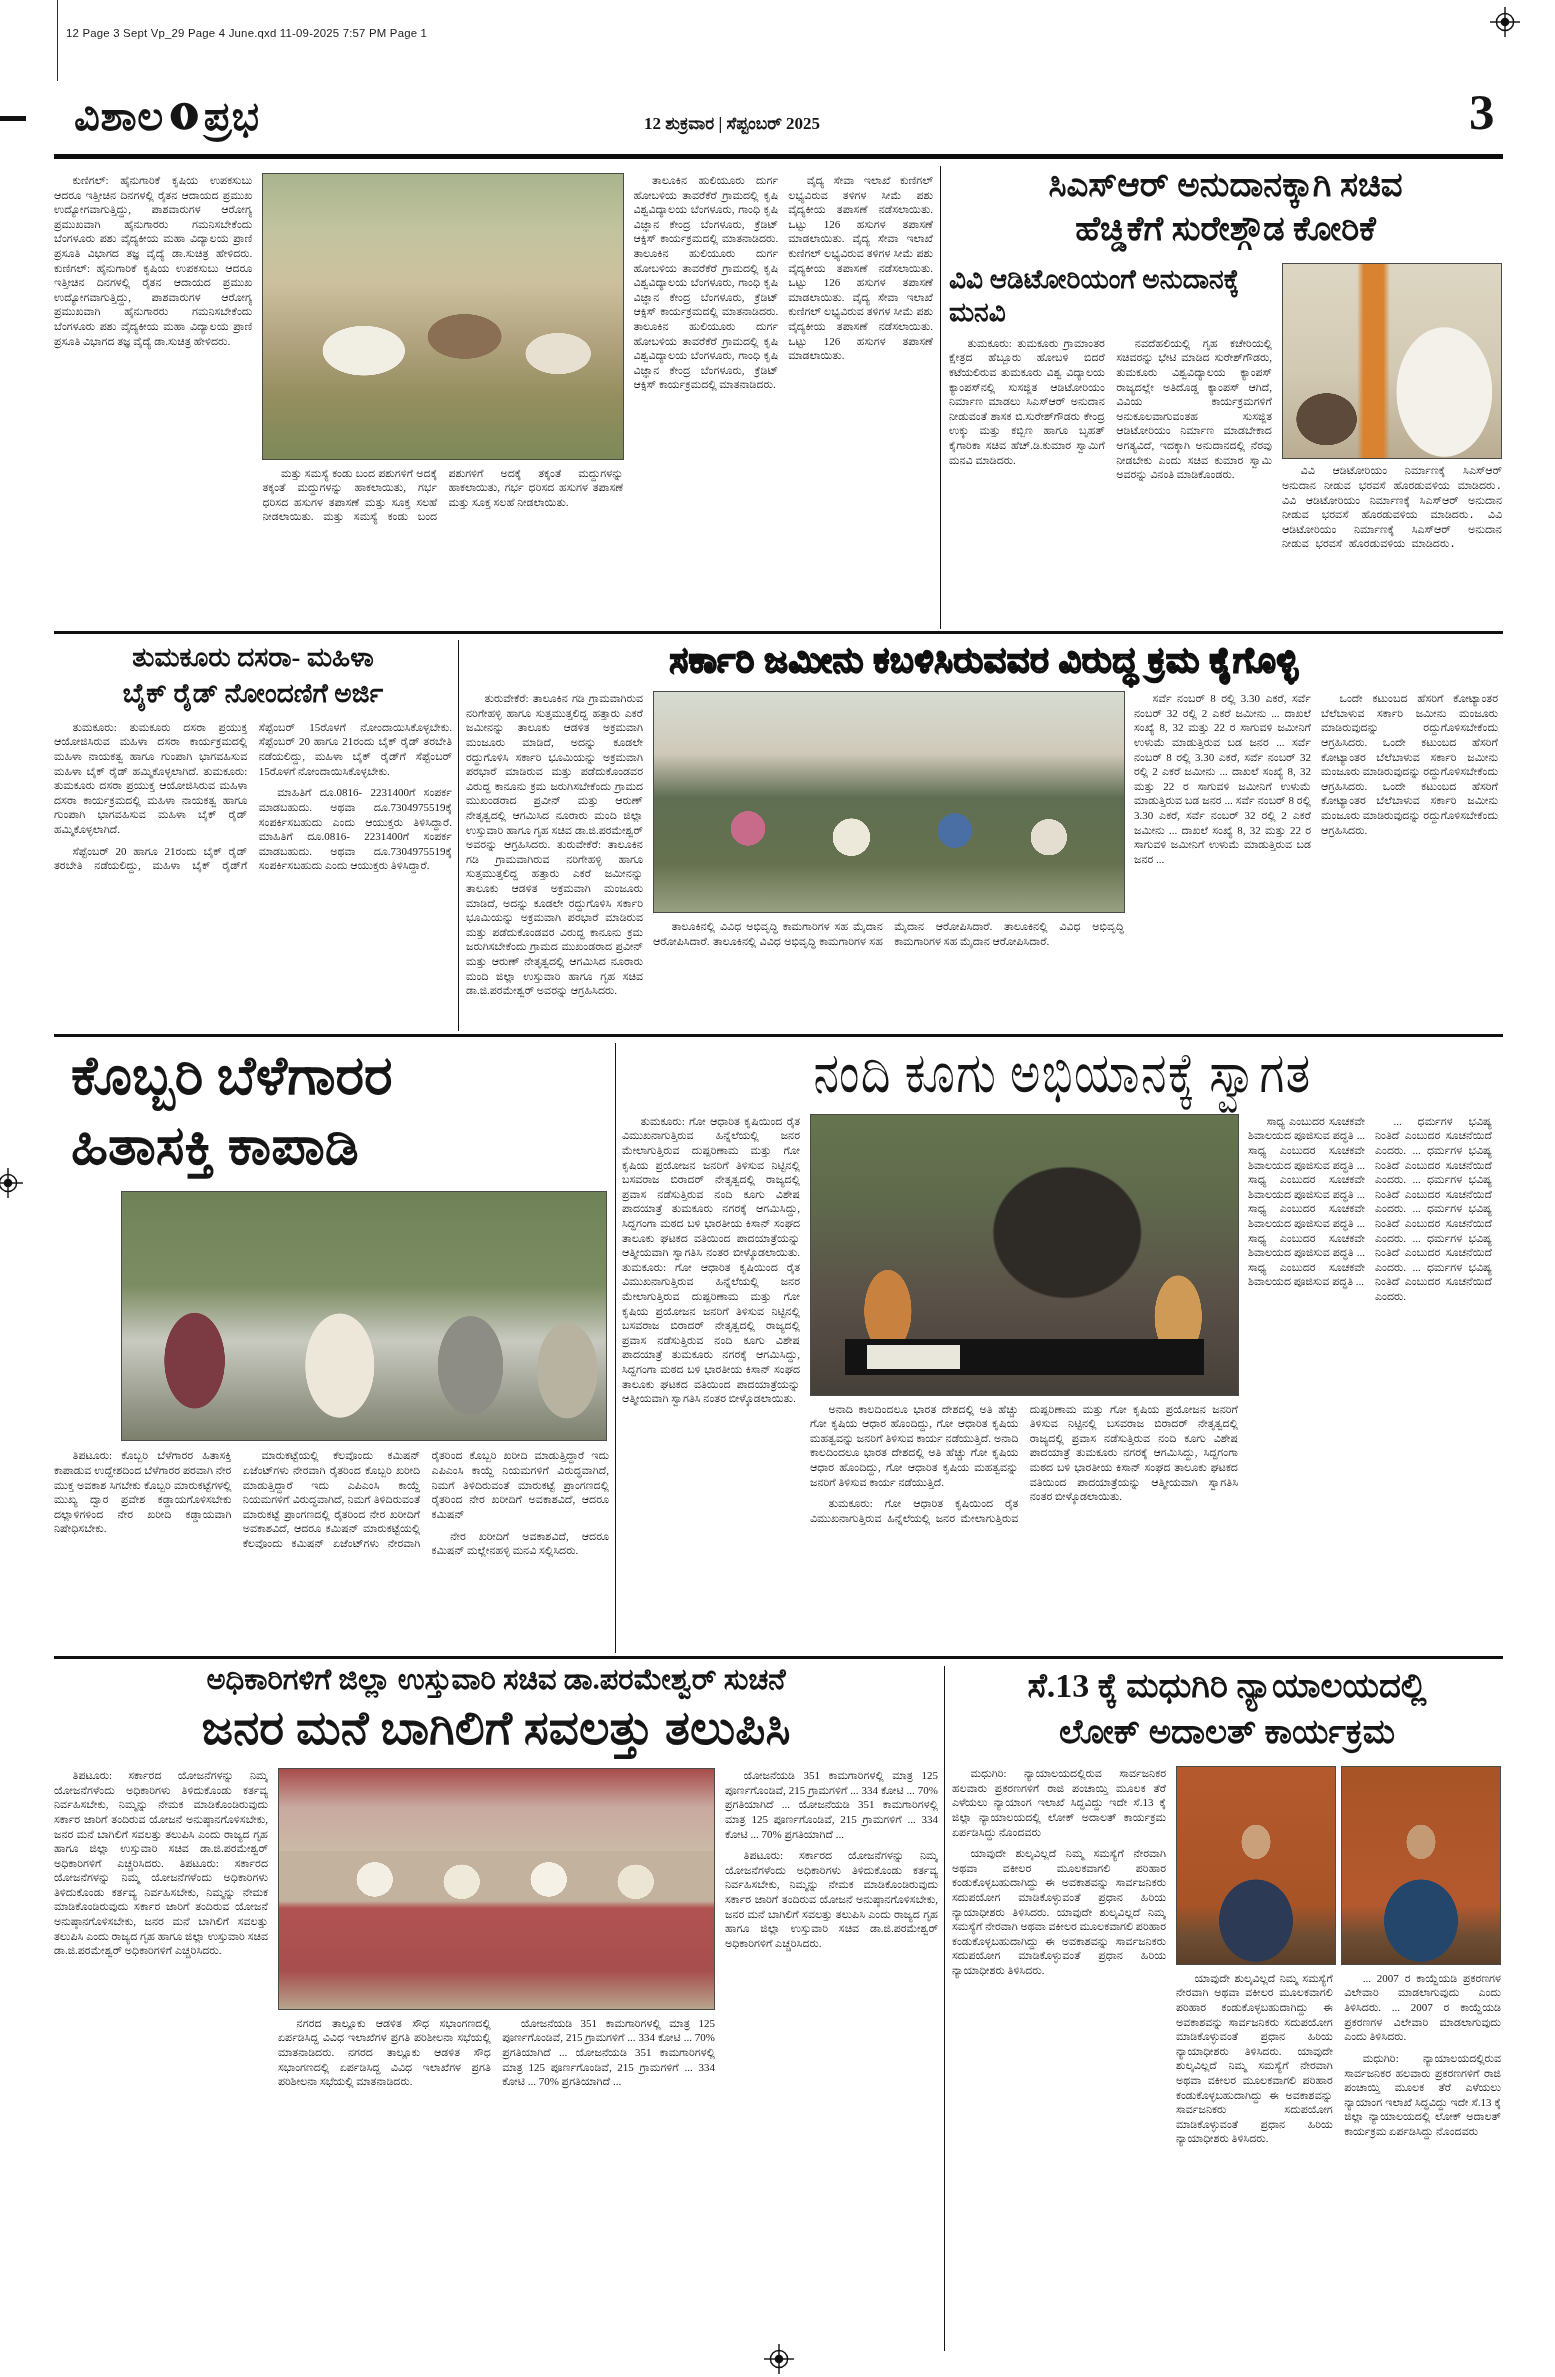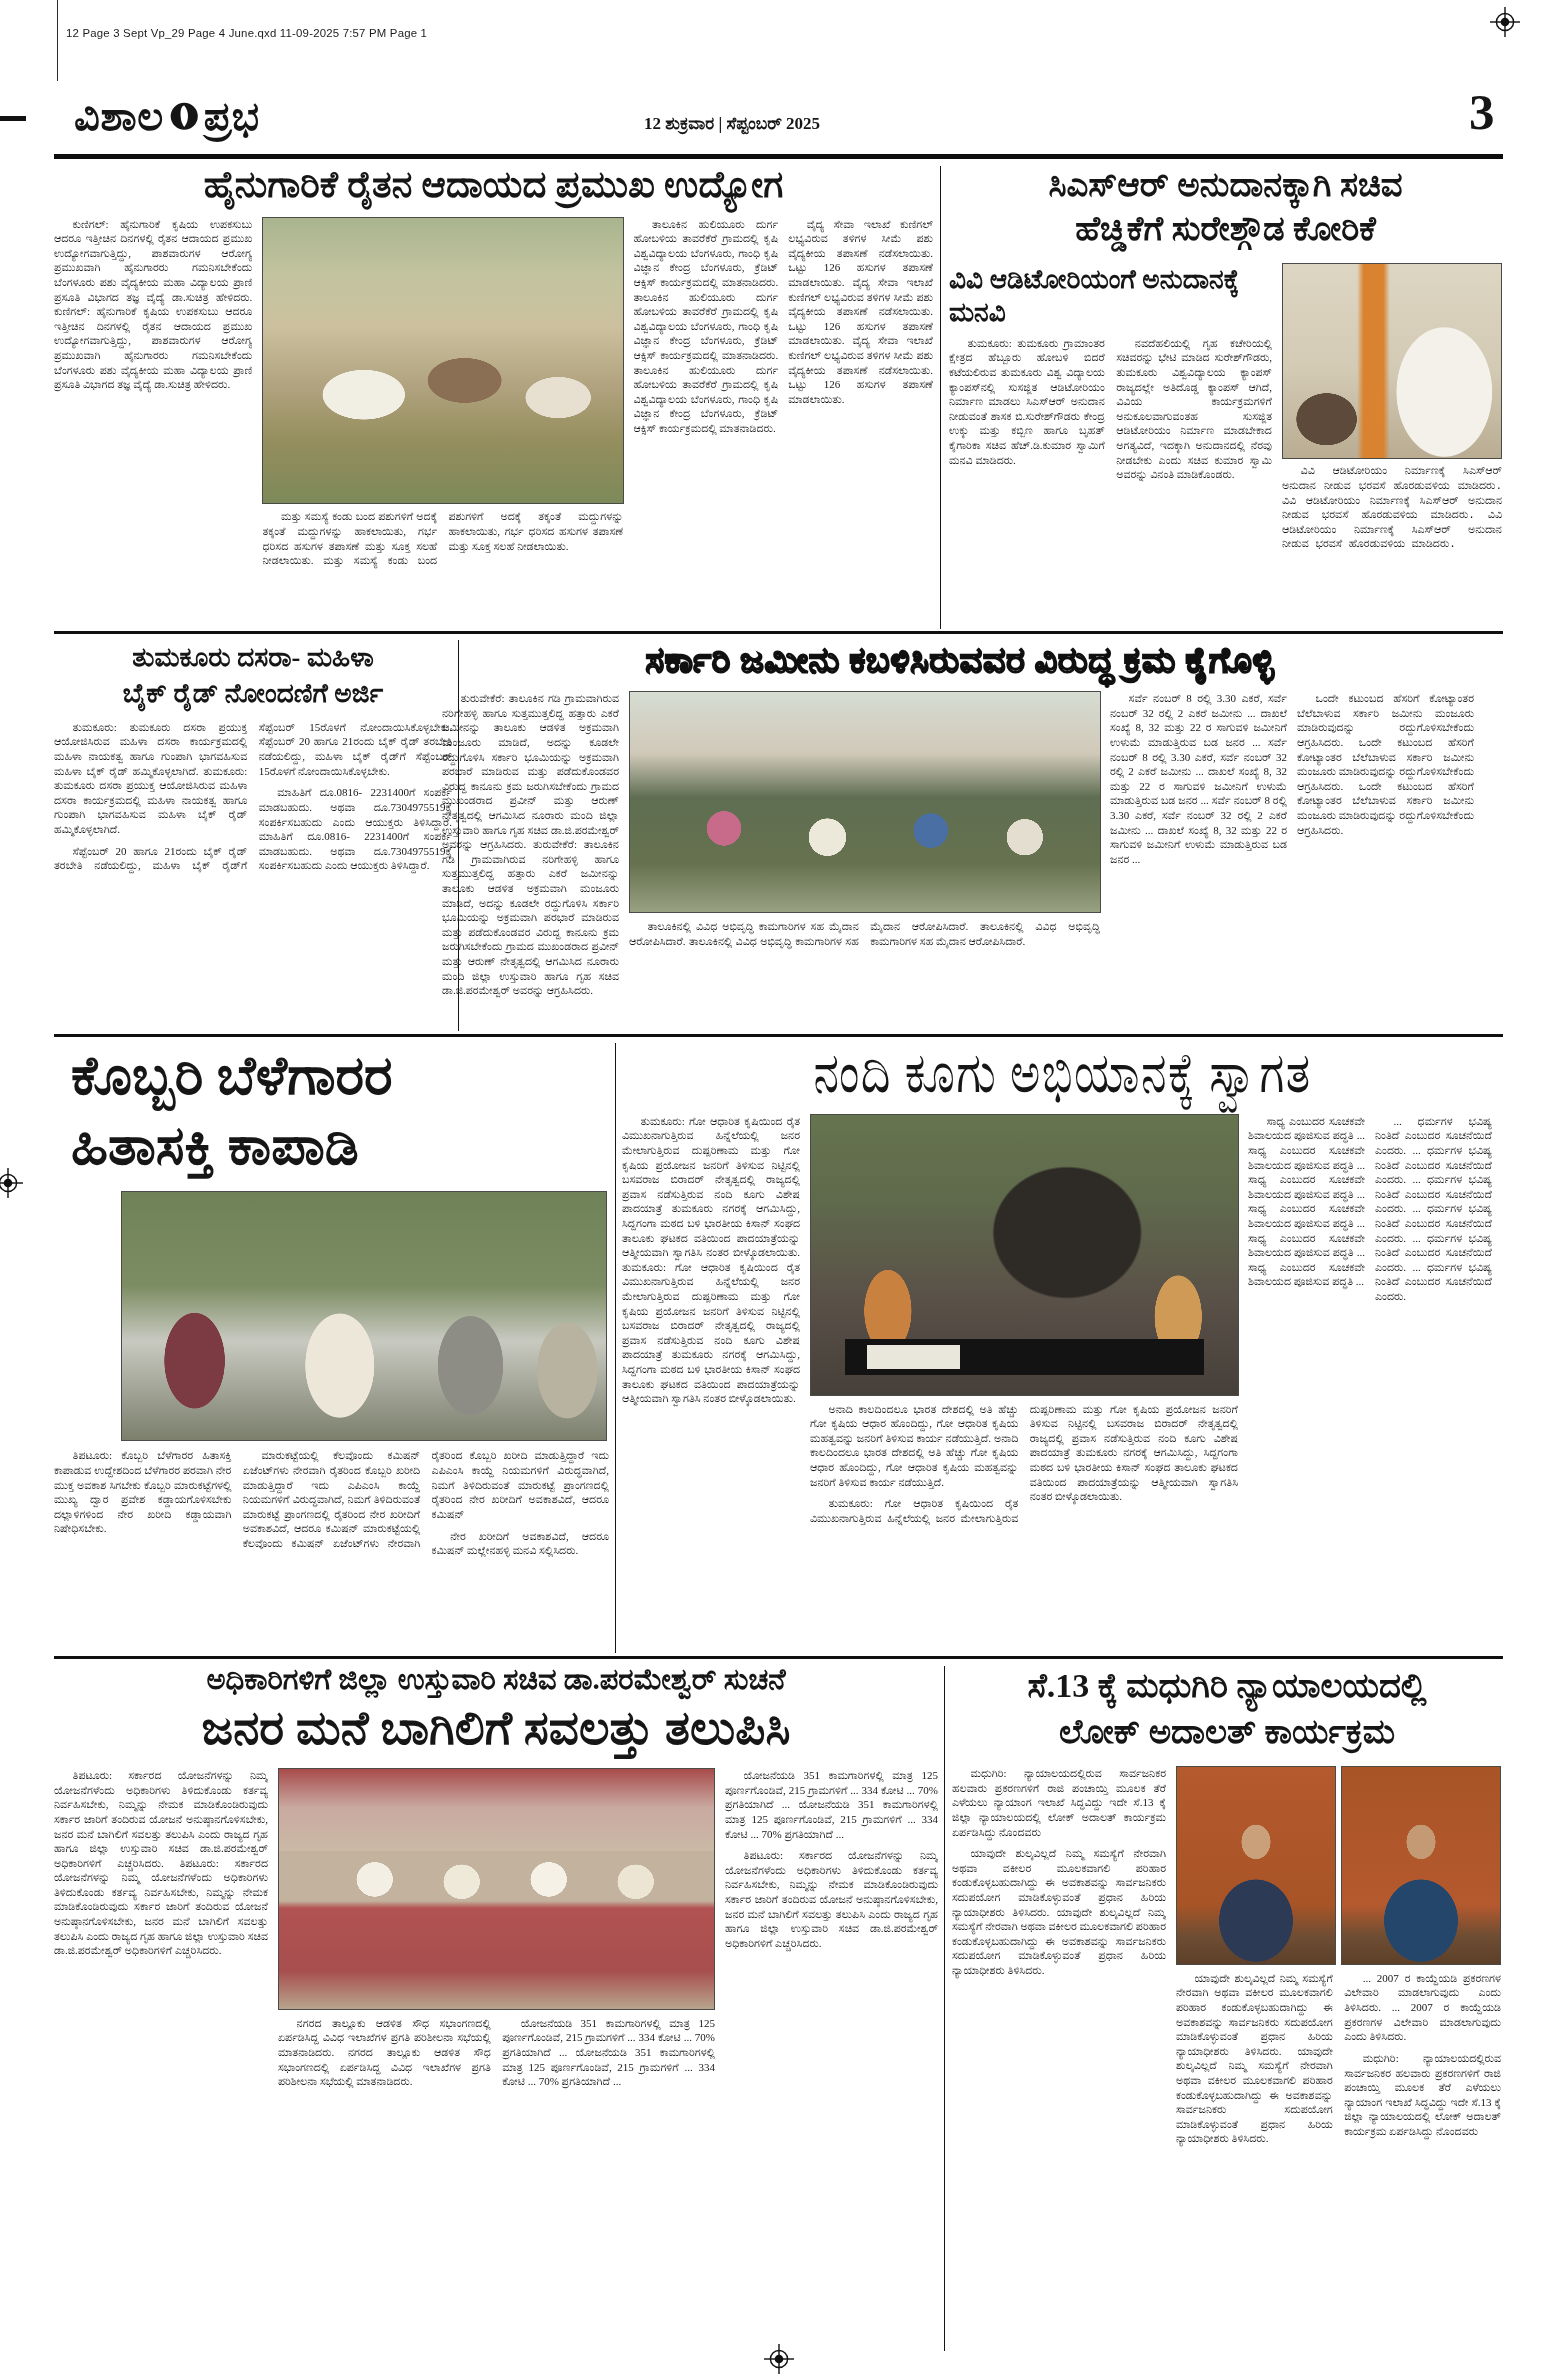--- a/index.html
+++ b/index.html
@@ -135,21 +135,20 @@
         <circle cx="20" cy="20" r="19" fill="#151515"></circle>
         <path d="M20 5 C27 13 27 27 20 35 C13 27 13 5 20 5 Z" fill="#ffffff"></path>
       </svg>
       <span>ಪ್ರಭ</span>
     </div>
     <div class="dateline">12 ಶುಕ್ರವಾರ | ಸೆಪ್ಟಂಬರ್ 2025</div>
     <div class="pageno">3</div>
   </div>
 
   <div class="article" style="left:54px; top:163px; width:879px; height:465px;">
-    <div class="hl hl-dairy">ಹೈನುಗಾರಿಕೆ ರೈತನ ಆದಾಯದ ಪ್ರಮುಖ ಉದ್ಯೋಗ</div>
     <div class="flexrow" style="margin-top:10px; height:405px;">
       <div class="col body-txt" style="width:200px; height:405px;">
         <p>ಕುಣಿಗಲ್: ಹೈನುಗಾರಿಕೆ ಕೃಷಿಯ ಉಪಕಸುಬು ಆದರೂ ಇತ್ತೀಚಿನ ದಿನಗಳಲ್ಲಿ ರೈತನ ಆದಾಯದ ಪ್ರಮುಖ ಉದ್ಯೋಗವಾಗುತ್ತಿದ್ದು, ಪಾಶವಾರುಗಳ ಆರೋಗ್ಯ ಪ್ರಮುಖವಾಗಿ ಹೈನುಗಾರರು ಗಮನಿಸಬೇಕೆಂದು ಬೆಂಗಳೂರು ಪಶು ವೈದ್ಯಕೀಯ ಮಹಾ ವಿದ್ಯಾಲಯ ಪ್ರಾಣಿ ಪ್ರಸೂತಿ ವಿಭಾಗದ ತಜ್ಞ ವೈದ್ಯೆ ಡಾ.ಸುಚಿತ್ರ ಹೇಳಿದರು. ಕುಣಿಗಲ್: ಹೈನುಗಾರಿಕೆ ಕೃಷಿಯ ಉಪಕಸುಬು ಆದರೂ ಇತ್ತೀಚಿನ ದಿನಗಳಲ್ಲಿ ರೈತನ ಆದಾಯದ ಪ್ರಮುಖ ಉದ್ಯೋಗವಾಗುತ್ತಿದ್ದು, ಪಾಶವಾರುಗಳ ಆರೋಗ್ಯ ಪ್ರಮುಖವಾಗಿ ಹೈನುಗಾರರು ಗಮನಿಸಬೇಕೆಂದು ಬೆಂಗಳೂರು ಪಶು ವೈದ್ಯಕೀಯ ಮಹಾ ವಿದ್ಯಾಲಯ ಪ್ರಾಣಿ ಪ್ರಸೂತಿ ವಿಭಾಗದ ತಜ್ಞ ವೈದ್ಯೆ ಡಾ.ಸುಚಿತ್ರ ಹೇಳಿದರು.</p>
       </div>
       <div style="width:361px;">
         <div class="ph ph-dairy" style="width:360px; height:285px;"></div>
         <div class="cols2 body-txt" style="height:110px; margin-top:5.7px;">
           <p>ಮತ್ತು ಸಮಸ್ಯೆ ಕಂಡು ಬಂದ ಪಶುಗಳಿಗೆ ಅದಕ್ಕೆ ತಕ್ಕಂತೆ ಮದ್ದುಗಳನ್ನು ಹಾಕಲಾಯಿತು, ಗರ್ಭ ಧರಿಸದ ಹಸುಗಳ ತಪಾಸಣೆ ಮತ್ತು ಸೂಕ್ತ ಸಲಹೆ ನೀಡಲಾಯಿತು. ಮತ್ತು ಸಮಸ್ಯೆ ಕಂಡು ಬಂದ ಪಶುಗಳಿಗೆ ಅದಕ್ಕೆ ತಕ್ಕಂತೆ ಮದ್ದುಗಳನ್ನು ಹಾಕಲಾಯಿತು, ಗರ್ಭ ಧರಿಸದ ಹಸುಗಳ ತಪಾಸಣೆ ಮತ್ತು ಸೂಕ್ತ ಸಲಹೆ ನೀಡಲಾಯಿತು.</p>
         </div>
       </div>
@@ -195,21 +194,21 @@
     </div>
     <div class="cols2 body-txt" style="height:305px; margin-top:8.6px;">
       <p>ತುಮಕೂರು: ತುಮಕೂರು ದಸರಾ ಪ್ರಯುಕ್ತ ಆಯೋಜಿಸಿರುವ ಮಹಿಳಾ ದಸರಾ ಕಾರ್ಯಕ್ರಮದಲ್ಲಿ ಮಹಿಳಾ ನಾಯಕತ್ವ ಹಾಗೂ ಗುಂಪಾಗಿ ಭಾಗವಹಿಸುವ ಮಹಿಳಾ ಬೈಕ್ ರೈಡ್ ಹಮ್ಮಿಕೊಳ್ಳಲಾಗಿದೆ. ತುಮಕೂರು: ತುಮಕೂರು ದಸರಾ ಪ್ರಯುಕ್ತ ಆಯೋಜಿಸಿರುವ ಮಹಿಳಾ ದಸರಾ ಕಾರ್ಯಕ್ರಮದಲ್ಲಿ ಮಹಿಳಾ ನಾಯಕತ್ವ ಹಾಗೂ ಗುಂಪಾಗಿ ಭಾಗವಹಿಸುವ ಮಹಿಳಾ ಬೈಕ್ ರೈಡ್ ಹಮ್ಮಿಕೊಳ್ಳಲಾಗಿದೆ.</p>
       <p>ಸೆಪ್ಟೆಂಬರ್ 20 ಹಾಗೂ 21ರಂದು ಬೈಕ್ ರೈಡ್ ತರಬೇತಿ ನಡೆಯಲಿದ್ದು, ಮಹಿಳಾ ಬೈಕ್ ರೈಡ್‌ಗೆ ಸೆಪ್ಟೆಂಬರ್ 15ರೊಳಗೆ ನೋಂದಾಯಿಸಿಕೊಳ್ಳಬೇಕು. ಸೆಪ್ಟೆಂಬರ್ 20 ಹಾಗೂ 21ರಂದು ಬೈಕ್ ರೈಡ್ ತರಬೇತಿ ನಡೆಯಲಿದ್ದು, ಮಹಿಳಾ ಬೈಕ್ ರೈಡ್‌ಗೆ ಸೆಪ್ಟೆಂಬರ್ 15ರೊಳಗೆ ನೋಂದಾಯಿಸಿಕೊಳ್ಳಬೇಕು.</p>
       <p>ಮಾಹಿತಿಗೆ ದೂ.0816- 2231400ಗೆ ಸಂಪರ್ಕ ಮಾಡಬಹುದು. ಅಥವಾ ದೂ.7304975519ಕ್ಕೆ ಸಂಪರ್ಕಿಸಬಹುದು ಎಂದು ಆಯುಕ್ತರು ತಿಳಿಸಿದ್ದಾರೆ. ಮಾಹಿತಿಗೆ ದೂ.0816- 2231400ಗೆ ಸಂಪರ್ಕ ಮಾಡಬಹುದು. ಅಥವಾ ದೂ.7304975519ಕ್ಕೆ ಸಂಪರ್ಕಿಸಬಹುದು ಎಂದು ಆಯುಕ್ತರು ತಿಳಿಸಿದ್ದಾರೆ.</p>
     </div>
   </div>
 
   <div class="vdiv" style="left:458px; top:640px; height:391px;"></div>
 
-  <div class="article" style="left:442px; top:640px; width:1036px; height:391px;">
+  <div class="article" style="left:466px; top:640px; width:1036px; height:391px;">
     <div class="hl hl-land">ಸರ್ಕಾರಿ ಜಮೀನು ಕಬಳಿಸಿರುವವರ ವಿರುದ್ಧ ಕ್ರಮ ಕೈಗೊಳ್ಳಿ</div>
     <div class="flexrow" style="margin-top:10px; height:330px;">
       <div class="col body-txt" style="width:177px; height:330px;">
         <p>ತುರುವೇಕೆರೆ: ತಾಲೂಕಿನ ಗಡಿ ಗ್ರಾಮವಾಗಿರುವ ನರಿಗೇಹಳ್ಳಿ ಹಾಗೂ ಸುತ್ತಮುತ್ತಲಿದ್ದ ಹತ್ತಾರು ಎಕರೆ ಜಮೀನನ್ನು ತಾಲೂಕು ಆಡಳಿತ ಅಕ್ರಮವಾಗಿ ಮಂಜೂರು ಮಾಡಿದೆ, ಅದನ್ನು ಕೂಡಲೇ ರದ್ದುಗೊಳಿಸಿ ಸರ್ಕಾರಿ ಭೂಮಿಯನ್ನು ಅಕ್ರಮವಾಗಿ ಪರಭಾರೆ ಮಾಡಿರುವ ಮತ್ತು ಪಡೆದುಕೊಂಡವರ ವಿರುದ್ದ ಕಾನೂನು ಕ್ರಮ ಜರುಗಿಸಬೇಕೆಂದು ಗ್ರಾಮದ ಮುಖಂಡರಾದ ಪ್ರವೀನ್ ಮತ್ತು ಆರುಣ್ ನೇತೃತ್ವದಲ್ಲಿ ಆಗಮಿಸಿದ ನೂರಾರು ಮಂದಿ ಜಿಲ್ಲಾ ಉಸ್ತುವಾರಿ ಹಾಗೂ ಗೃಹ ಸಚಿವ ಡಾ.ಜಿ.ಪರಮೇಶ್ವರ್ ಅವರನ್ನು ಆಗ್ರಹಿಸಿದರು. ತುರುವೇಕೆರೆ: ತಾಲೂಕಿನ ಗಡಿ ಗ್ರಾಮವಾಗಿರುವ ನರಿಗೇಹಳ್ಳಿ ಹಾಗೂ ಸುತ್ತಮುತ್ತಲಿದ್ದ ಹತ್ತಾರು ಎಕರೆ ಜಮೀನನ್ನು ತಾಲೂಕು ಆಡಳಿತ ಅಕ್ರಮವಾಗಿ ಮಂಜೂರು ಮಾಡಿದೆ, ಅದನ್ನು ಕೂಡಲೇ ರದ್ದುಗೊಳಿಸಿ ಸರ್ಕಾರಿ ಭೂಮಿಯನ್ನು ಅಕ್ರಮವಾಗಿ ಪರಭಾರೆ ಮಾಡಿರುವ ಮತ್ತು ಪಡೆದುಕೊಂಡವರ ವಿರುದ್ದ ಕಾನೂನು ಕ್ರಮ ಜರುಗಿಸಬೇಕೆಂದು ಗ್ರಾಮದ ಮುಖಂಡರಾದ ಪ್ರವೀನ್ ಮತ್ತು ಆರುಣ್ ನೇತೃತ್ವದಲ್ಲಿ ಆಗಮಿಸಿದ ನೂರಾರು ಮಂದಿ ಜಿಲ್ಲಾ ಉಸ್ತುವಾರಿ ಹಾಗೂ ಗೃಹ ಸಚಿವ ಡಾ.ಜಿ.ಪರಮೇಶ್ವರ್ ಅವರನ್ನು ಆಗ್ರಹಿಸಿದರು.</p>
       </div>
       <div style="width:471px;">
         <div class="ph ph-land" style="width:470px; height:220px;"></div>
         <div class="cols2 body-txt" style="height:100px; margin-top:5.7px;">
           <p>ತಾಲೂಕಿನಲ್ಲಿ ವಿವಿಧ ಅಭಿವೃದ್ಧಿ ಕಾಮಗಾರಿಗಳ ಸಹ ಮೈದಾನ ಆರೋಪಿಸಿದಾರೆ. ತಾಲೂಕಿನಲ್ಲಿ ವಿವಿಧ ಅಭಿವೃದ್ಧಿ ಕಾಮಗಾರಿಗಳ ಸಹ ಮೈದಾನ ಆರೋಪಿಸಿದಾರೆ. ತಾಲೂಕಿನಲ್ಲಿ ವಿವಿಧ ಅಭಿವೃದ್ಧಿ ಕಾಮಗಾರಿಗಳ ಸಹ ಮೈದಾನ ಆರೋಪಿಸಿದಾರೆ.</p>
         </div>

